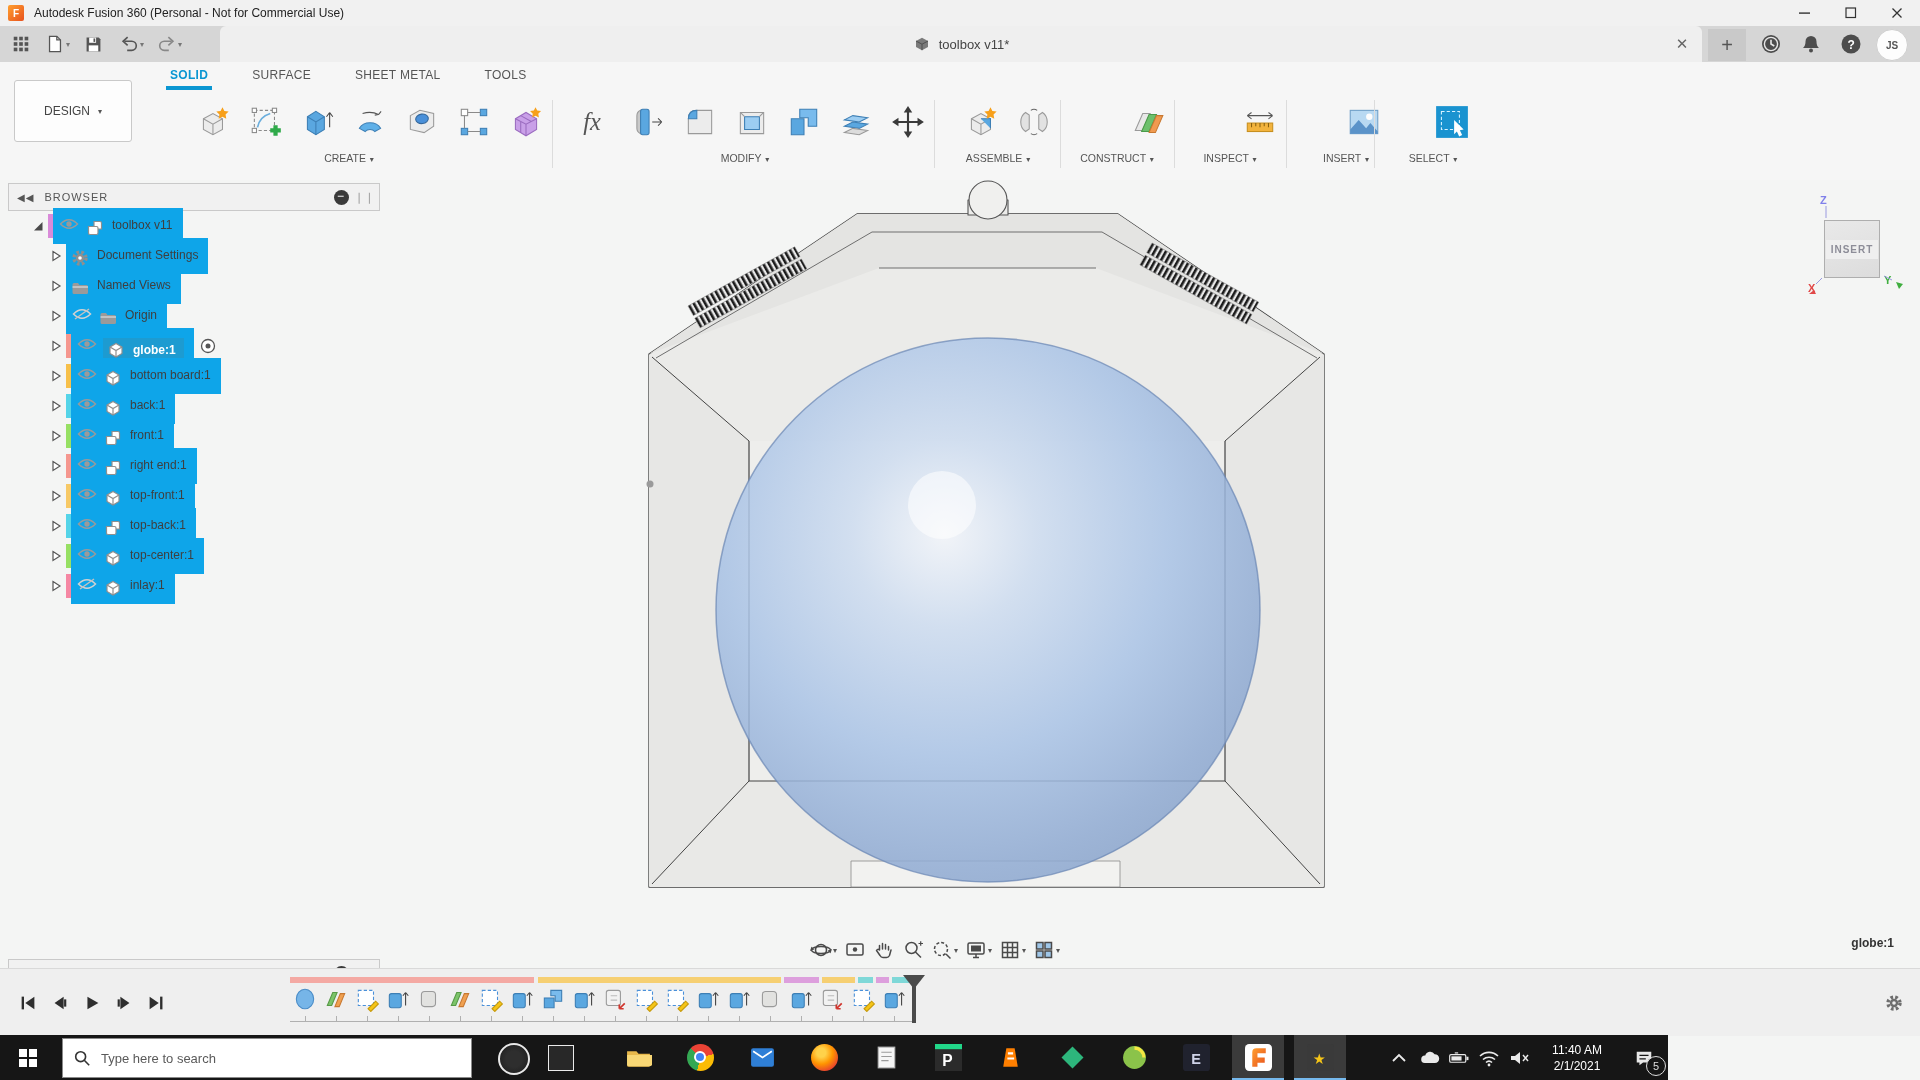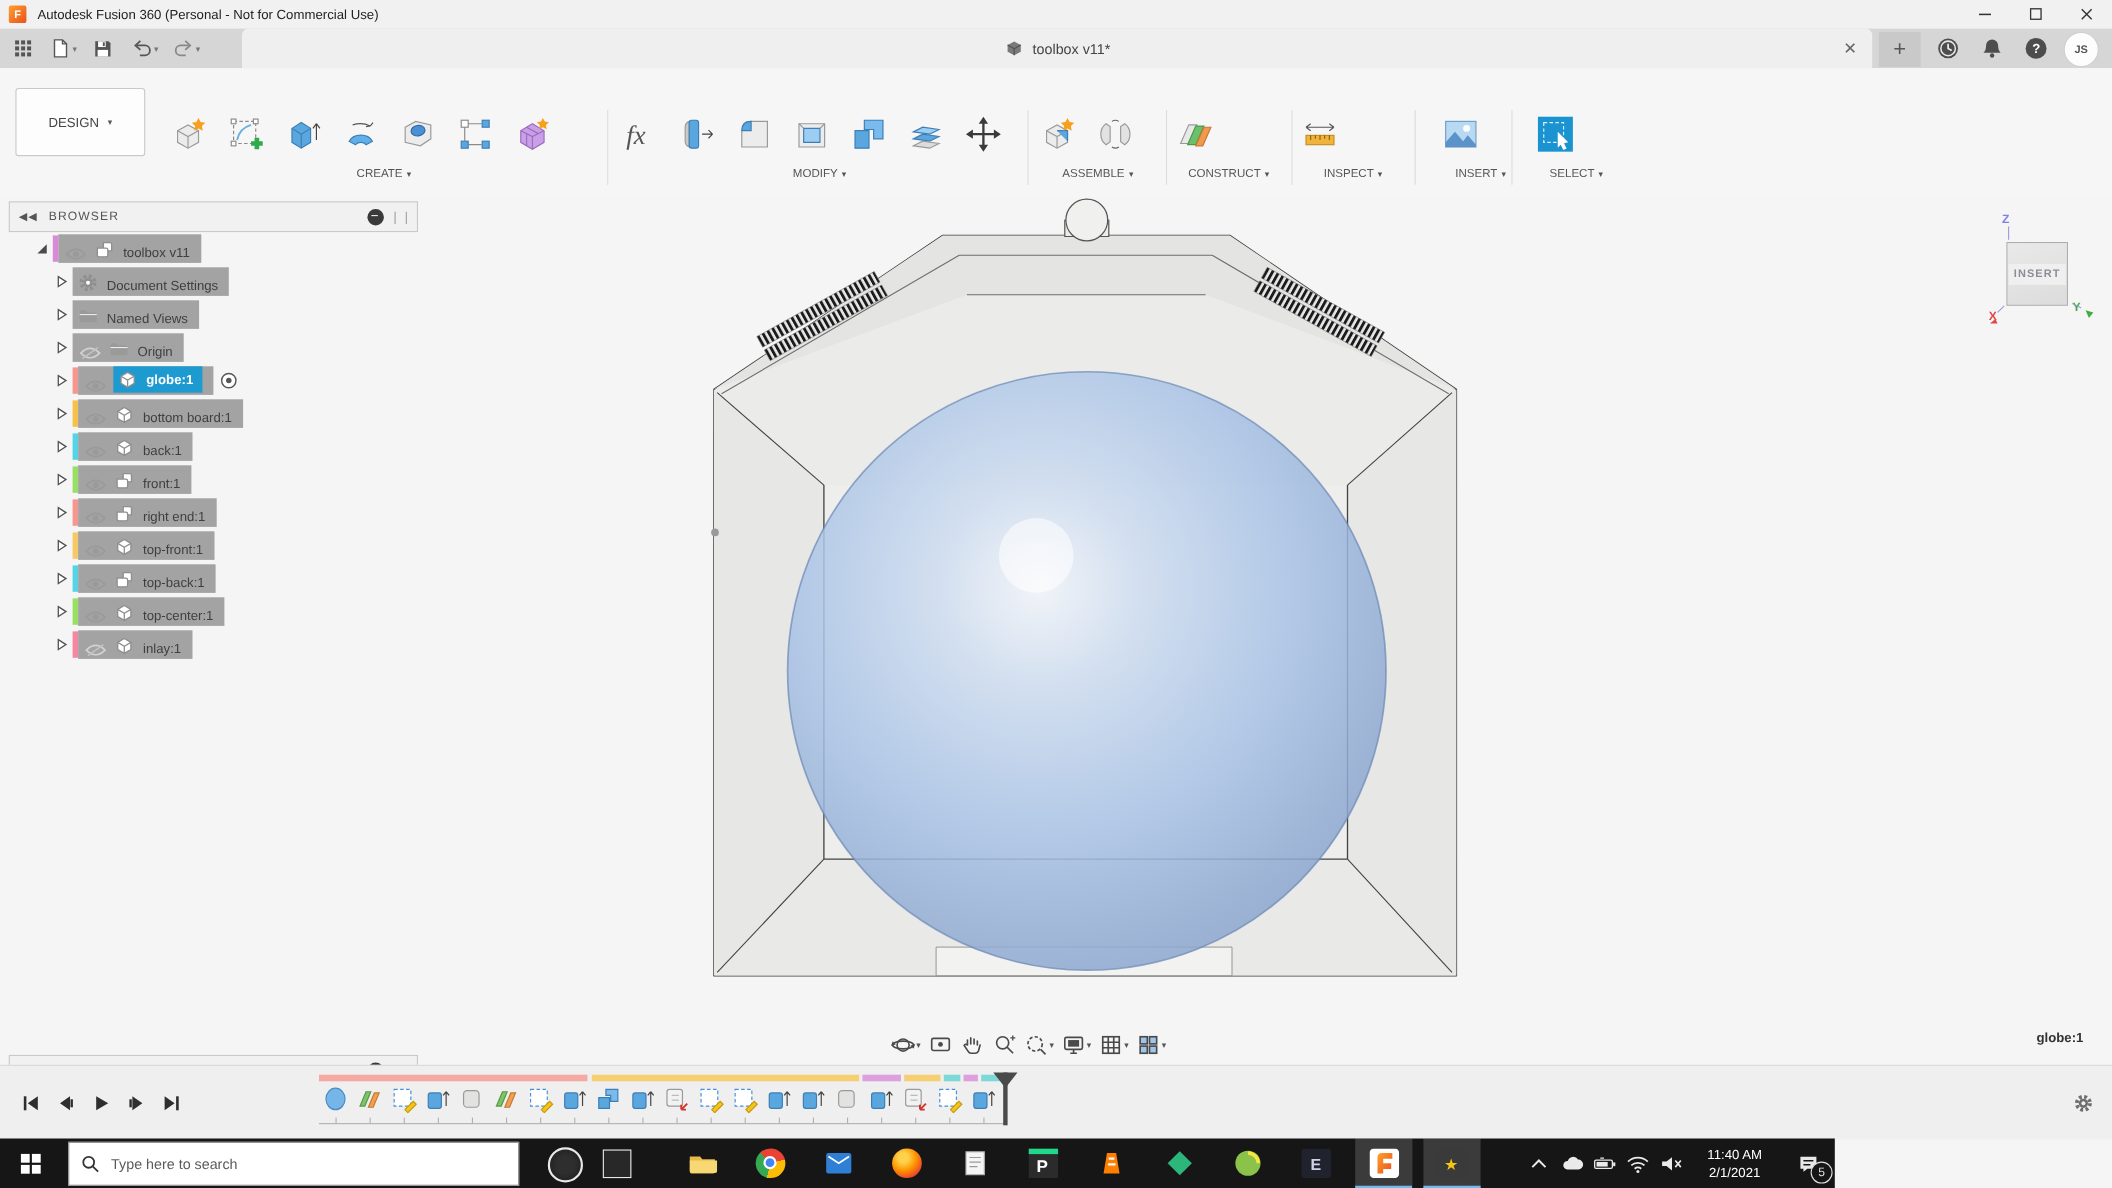--- a/index.html
+++ b/index.html
@@ -36,41 +36,41 @@
 
   
   #ribbon{left:0;top:62px;width:1920px;height:118px;background:#f6f6f6;border-bottom:1px solid #d9d9d9;}
   #workspace-btn{position:absolute;left:14px;top:18px;width:116px;height:60px;background:#fdfdfd;
      border:1px solid #c9c9c9;border-radius:3px;display:flex;align-items:center;justify-content:center;
      font-size:12px;color:#444;}
   #ribbon-tabs{position:absolute;left:166px;top:2px;display:flex;gap:36px;height:26px;}
   .rtab{font-size:12px;color:#555;padding:4px 4px;letter-spacing:.3px;}
   .rtab.active{color:#0a96d2;font-weight:bold;border-bottom:4px solid #0a96d2;}
   .rgroup{position:absolute;top:34px;height:80px;}
-  .rtools{display:flex;justify-content:flex-start;gap:4px;}
+  .rtools{display:flex;justify-content:flex-end;gap:4px;}
   .rtool{width:48px;height:52px;display:flex;align-items:center;justify-content:center;}
   .rtool svg{width:36px;height:36px;}
   .rlabel{margin-top:4px;text-align:center;font-size:10.5px;color:#555;}
   .rdiv{position:absolute;top:38px;width:1px;height:68px;background:#dcdcdc;}
 
   
   #canvas{left:0;top:180px;width:1920px;height:788px;background:#f4f5f4;}
 
   
   #browser-panel{position:absolute;left:8px;top:3px;width:372px;}
   .panel-head{height:26px;background:#f1f1f1;border:1px solid #c9c9c9;display:flex;align-items:center;
       font-size:11px;color:#555;letter-spacing:1px;}
   .panel-head .ph-title{margin-left:12px;flex:1;}
   .ph-circle{width:15px;height:15px;border-radius:50%;background:#3a3a3a;color:#fff;font-size:12px;
       line-height:13px;text-align:center;margin-right:6px;}
   .ph-grip{color:#999;font-size:11px;margin-right:4px;letter-spacing:1px;}
   .brow{display:flex;align-items:center;height:30px;}
   .brow svg.tri{width:12px;height:12px;margin-right:4px;flex:none;}
   .cbar{width:5px;height:24px;margin-right:0;flex:none;}
-  .pill{display:inline-flex;align-items:flex-end;background:#a3a3a3;padding:0 10px 2px 4px;height:24px;}
+  .pill{display:inline-flex;align-items:flex-start;background:#0ea5e9;padding:10px 10px 2px 4px;height:24px;}
   .pill svg.eye{width:20px;height:12px;margin:0 6px 0 2px;flex:none;}
   .pill svg.tico{width:20px;height:20px;margin-right:7px;flex:none;}
   .blbl{font-size:12px;color:#3f3f3f;white-space:nowrap;}
   .selwrap{display:inline-flex;align-items:center;background:#1d9bd1;height:24px;padding:0 8px 0 3px;}
   .selwrap .blbl{color:#fff;font-weight:bold;}
   .brow svg.radio{width:16px;height:16px;margin-left:6px;}
 
   
   #comments-bar{position:absolute;left:8px;top:779px;width:372px;}
 
@@ -237,20 +237,26 @@
         </svg>
     </div>
     <div id="avatar">JS</div>
   </div>
 
   <div id="ribbon" class="abs">
     <div id="workspace-btn">
       <span>DESIGN</span>
       <span class="caret" style="margin-left:8px;">▾</span>
     </div>
+    <div id="ribbon-tabs">
+      <div class="rtab active">SOLID</div>
+      <div class="rtab">SURFACE</div>
+      <div class="rtab">SHEET METAL</div>
+      <div class="rtab">TOOLS</div>
+    </div>
     <div id="ribbon-groups">
         <div class="rgroup" style="left:148px;width:402px;">
           <div class="rtools">
             <div class="rtool">
               <svg viewBox="0 0 34 34">
                 <path d="M7 14 L16 9 L25 14 L25 24 L16 29 L7 24 Z" fill="#ececec" stroke="#9a9a9a"></path>
                 <path d="M7 14 L16 19 L25 14 M16 19 V29" fill="none" stroke="#9a9a9a"></path>
                 <path d="M25 3 l1.8 3.6 4 .6 -2.9 2.8 .7 4 -3.6 -1.9 -3.6 1.9 .7 -4 -2.9 -2.8 4 -.6 Z" fill="#f7a01b"></path>
               </svg>
             </div>

